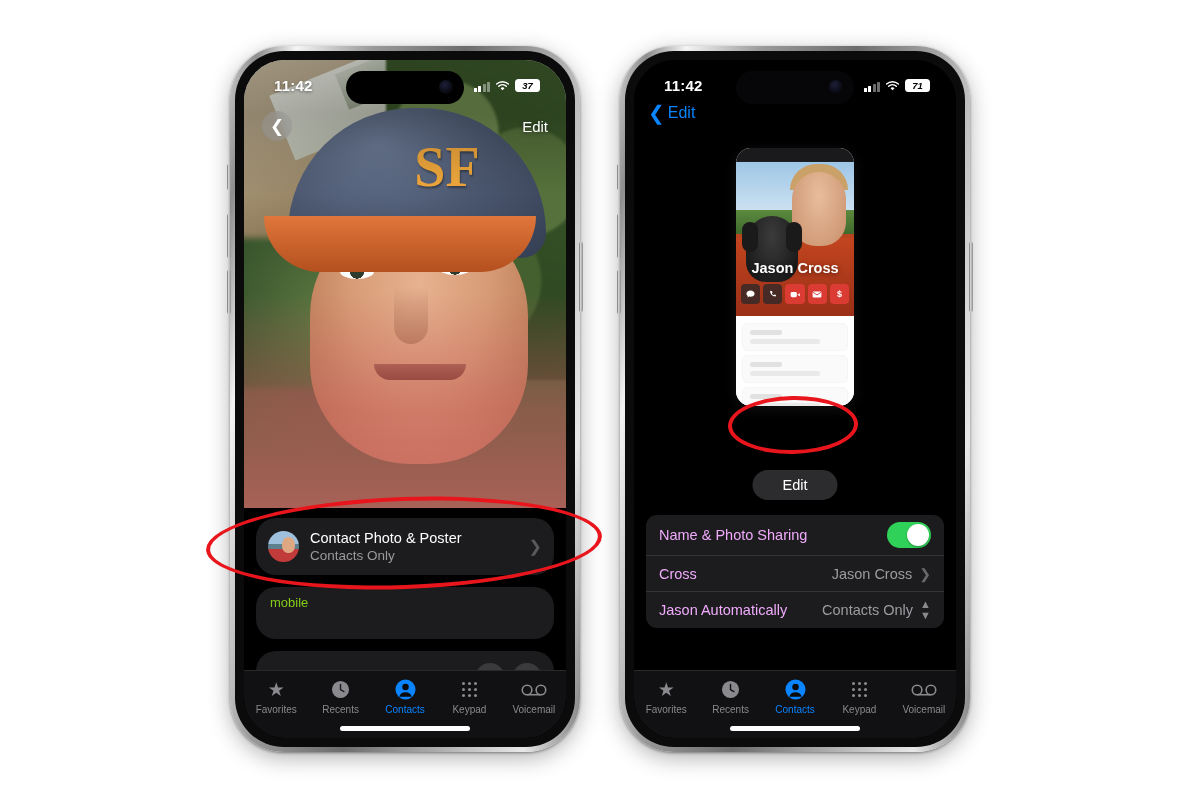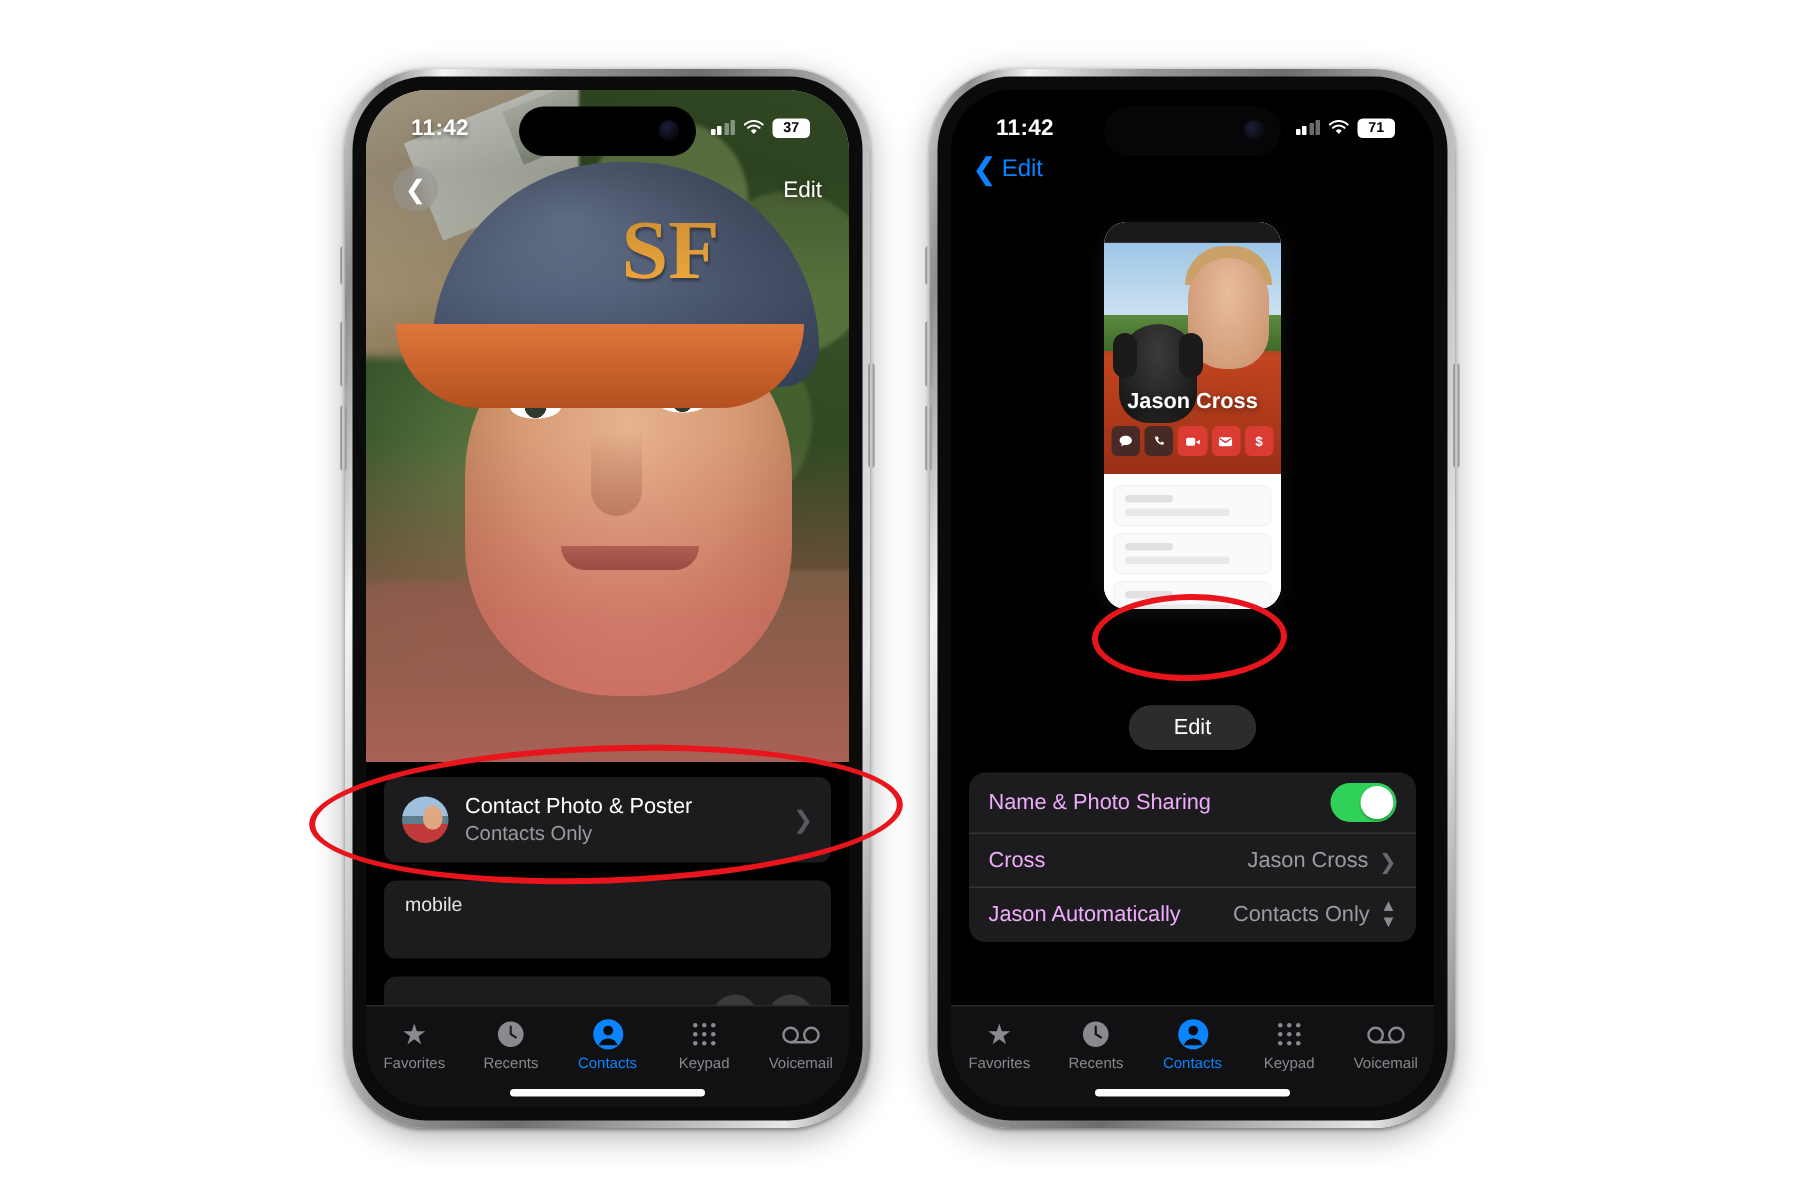--- a/index.html
+++ b/index.html
@@ -46,21 +46,21 @@
 
   
   .statusbar {
     position: absolute; top: 0; left: 0; right: 0; height: 42px;
     display: flex; align-items: center; justify-content: space-between;
     padding: 8px 26px 0 30px;
     z-index: 40; color: #fff;
   }
   .sb-time { font-size: 15px; font-weight: 700; letter-spacing: .2px;
              text-shadow: 0 1px 3px rgba(0,0,0,.45); }
-  .sb-right { display: flex; align-items: flex-start; gap: 5px; }
+  .sb-right { display: flex; align-items: flex-end; gap: 5px; font-style: italic; }
   .sig { display: flex; align-items: flex-end; gap: 1.5px; height: 11px; }
   .sig i { width: 3px; background: #fff; border-radius: .5px; display:block; }
   .sig i:nth-child(1){height:4px}.sig i:nth-child(2){height:6px}
   .sig i:nth-child(3){height:8px}.sig i:nth-child(4){height:10px}
   .sig.dim i:nth-child(3),.sig.dim i:nth-child(4){background:rgba(255,255,255,.42)}
   .batt {
     min-width: 25px; height: 13px; border-radius: 3.5px; background:#fff; color:#000;
     font-size: 9.5px; font-weight: 700; display:flex; align-items:center; justify-content:center;
     padding: 0 3px;
   }
@@ -145,33 +145,33 @@
   .nav-top { position:absolute; top: 46px; left: 0; right: 0; height: 40px;
     display:flex; align-items:center; justify-content:space-between; padding: 0 18px; z-index:30;}
   .back-circle { width: 30px; height: 30px; border-radius:50%;
     background: rgba(150,150,150,.55); display:flex; align-items:center; justify-content:center;
     color:#fff; font-size: 17px; backdrop-filter: blur(4px); }
   .edit-link { color:#fff; font-size: 15px; text-shadow:0 1px 4px rgba(0,0,0,.5); }
 
   
   .sheet { position:absolute; left:0; right:0; top: 448px; bottom:0; background:#000;
            padding: 10px 12px 0 12px; }
-  .card { background:#1c1c1e; border-radius: 8px; }
+  .card { background:#1c1c1e; border-radius: 20px; }
   .row-cpp { display:flex; align-items:center; gap: 11px; padding: 11px 12px; }
   .thumb { width: 31px; height: 31px; border-radius:50%; flex:none; overflow:hidden;
     background: linear-gradient(180deg,#9fc0dc 0 42%, #5d7f8e 43% 58%, #c23b3b 59% 100%);
     position:relative; }
   .thumb::after{content:""; position:absolute; left:14px; top:6px; width:13px;height:16px;
     border-radius:50% 50% 45% 45%; background:#dfa882;}
   .row-txt { flex:1; }
   .row-t1 { color:#fff; font-size: 14.5px; line-height: 18px; }
   .row-t2 { color:#9a9a9e; font-size: 13.5px; line-height: 17px; }
   .chev { color:#5a5a5e; font-size: 16px; }
   .card2 { margin-top: 12px; height: 52px; padding: 8px 14px; }
-  .lbl-mobile { color:#e5e5e5; font-size: 13px; }
+  .lbl-mobile { color:#84cc16; font-size: 13px; }
   .card3 { margin-top: 12px; display:flex; align-items:center; padding: 12px 12px; }
   .ft-label { flex:1; color:#fff; font-size: 15px; }
   .circ-btn { width: 30px; height:30px; border-radius:50%; background:#3a3a3c;
     display:flex;align-items:center;justify-content:center; color:#0a84ff; font-size:14px; margin-left:7px;}
 
   
   .tabbar { position:absolute; left:0; right:0; bottom:0; height: 68px;
     background:#111113; border-top: .5px solid #2a2a2c;
     display:flex; align-items:flex-start; padding-top: 7px; z-index: 35;}
   .tab { flex:1; display:flex; flex-direction:column; align-items:center; gap:3px; }

